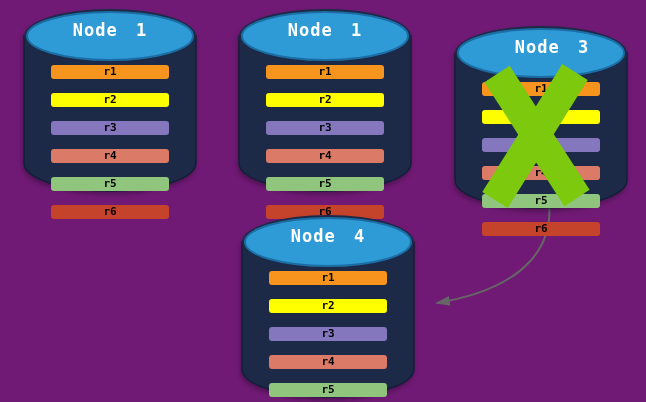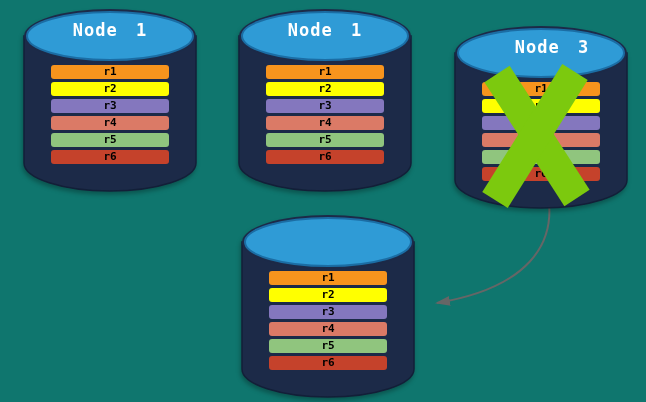--- a/index.html
+++ b/index.html
@@ -1,20 +1,20 @@
 <!DOCTYPE html>
 <html><head>
 <meta charset="utf-8">
 <style>
   html, body { margin: 0; padding: 0; background: #ffffff; }
   .stage {
     position: relative;
     width: 646px;
     height: 402px;
-    background: #0f766e;
+    background: #701a75;
     overflow: hidden;
     font-family: "DejaVu Sans Mono", "Liberation Mono", monospace;
   }
   .arrow-layer {
     position: absolute;
     left: 0; top: 0;
     width: 646px; height: 402px;
     pointer-events: none;
   }
   .node {
@@ -41,21 +41,21 @@
   }
   .rows {
     position: absolute;
     left: 29px;
     top: 60px;
     width: 118px;
   }
   .row {
     height: 14px;
     line-height: 14px;
-    margin-bottom: 3px;
+    margin-bottom: 14px;
     border-radius: 3px;
     text-align: center;
     font-size: 11px;
     font-weight: bold;
     color: #000000;
   }
   .xmark {
     position: absolute;
     left: 0; top: 0;
     pointer-events: none;
@@ -129,20 +129,21 @@
       <line x1="122" y1="50" x2="42" y2="178" stroke-width="30" stroke="#7CC90E"></line>
     </svg>
   </div>
 
   <div class="node" style="left:240px; top:211px;">
     <svg class="cyl" width="176" height="190" viewBox="0 0 176 190">
       <path d="M2 31 L2 158 A86 28 0 0 0 174 158 L174 31 Z" stroke-width="1.5" fill="#1C2A48" stroke="#131F38"></path>
       <ellipse cx="88" cy="31" rx="86" ry="27" fill="#1C2A48"></ellipse>
       <ellipse cx="88" cy="31" rx="83" ry="24" stroke-width="2" fill="#2F9BD6" stroke="#1B6DA4"></ellipse>
     </svg>
+    <div class="node-label">Node 4</div>
     <div class="rows">
       <div class="row" style="background: rgb(247, 148, 29);">r1</div>
       <div class="row" style="background: rgb(255, 255, 0);">r2</div>
       <div class="row" style="background: rgb(132, 119, 190);">r3</div>
       <div class="row" style="background: rgb(219, 122, 102);">r4</div>
       <div class="row" style="background: rgb(144, 197, 126);">r5</div>
       <div class="row" style="background: rgb(197, 66, 43);">r6</div>
     </div>
   </div>
 

